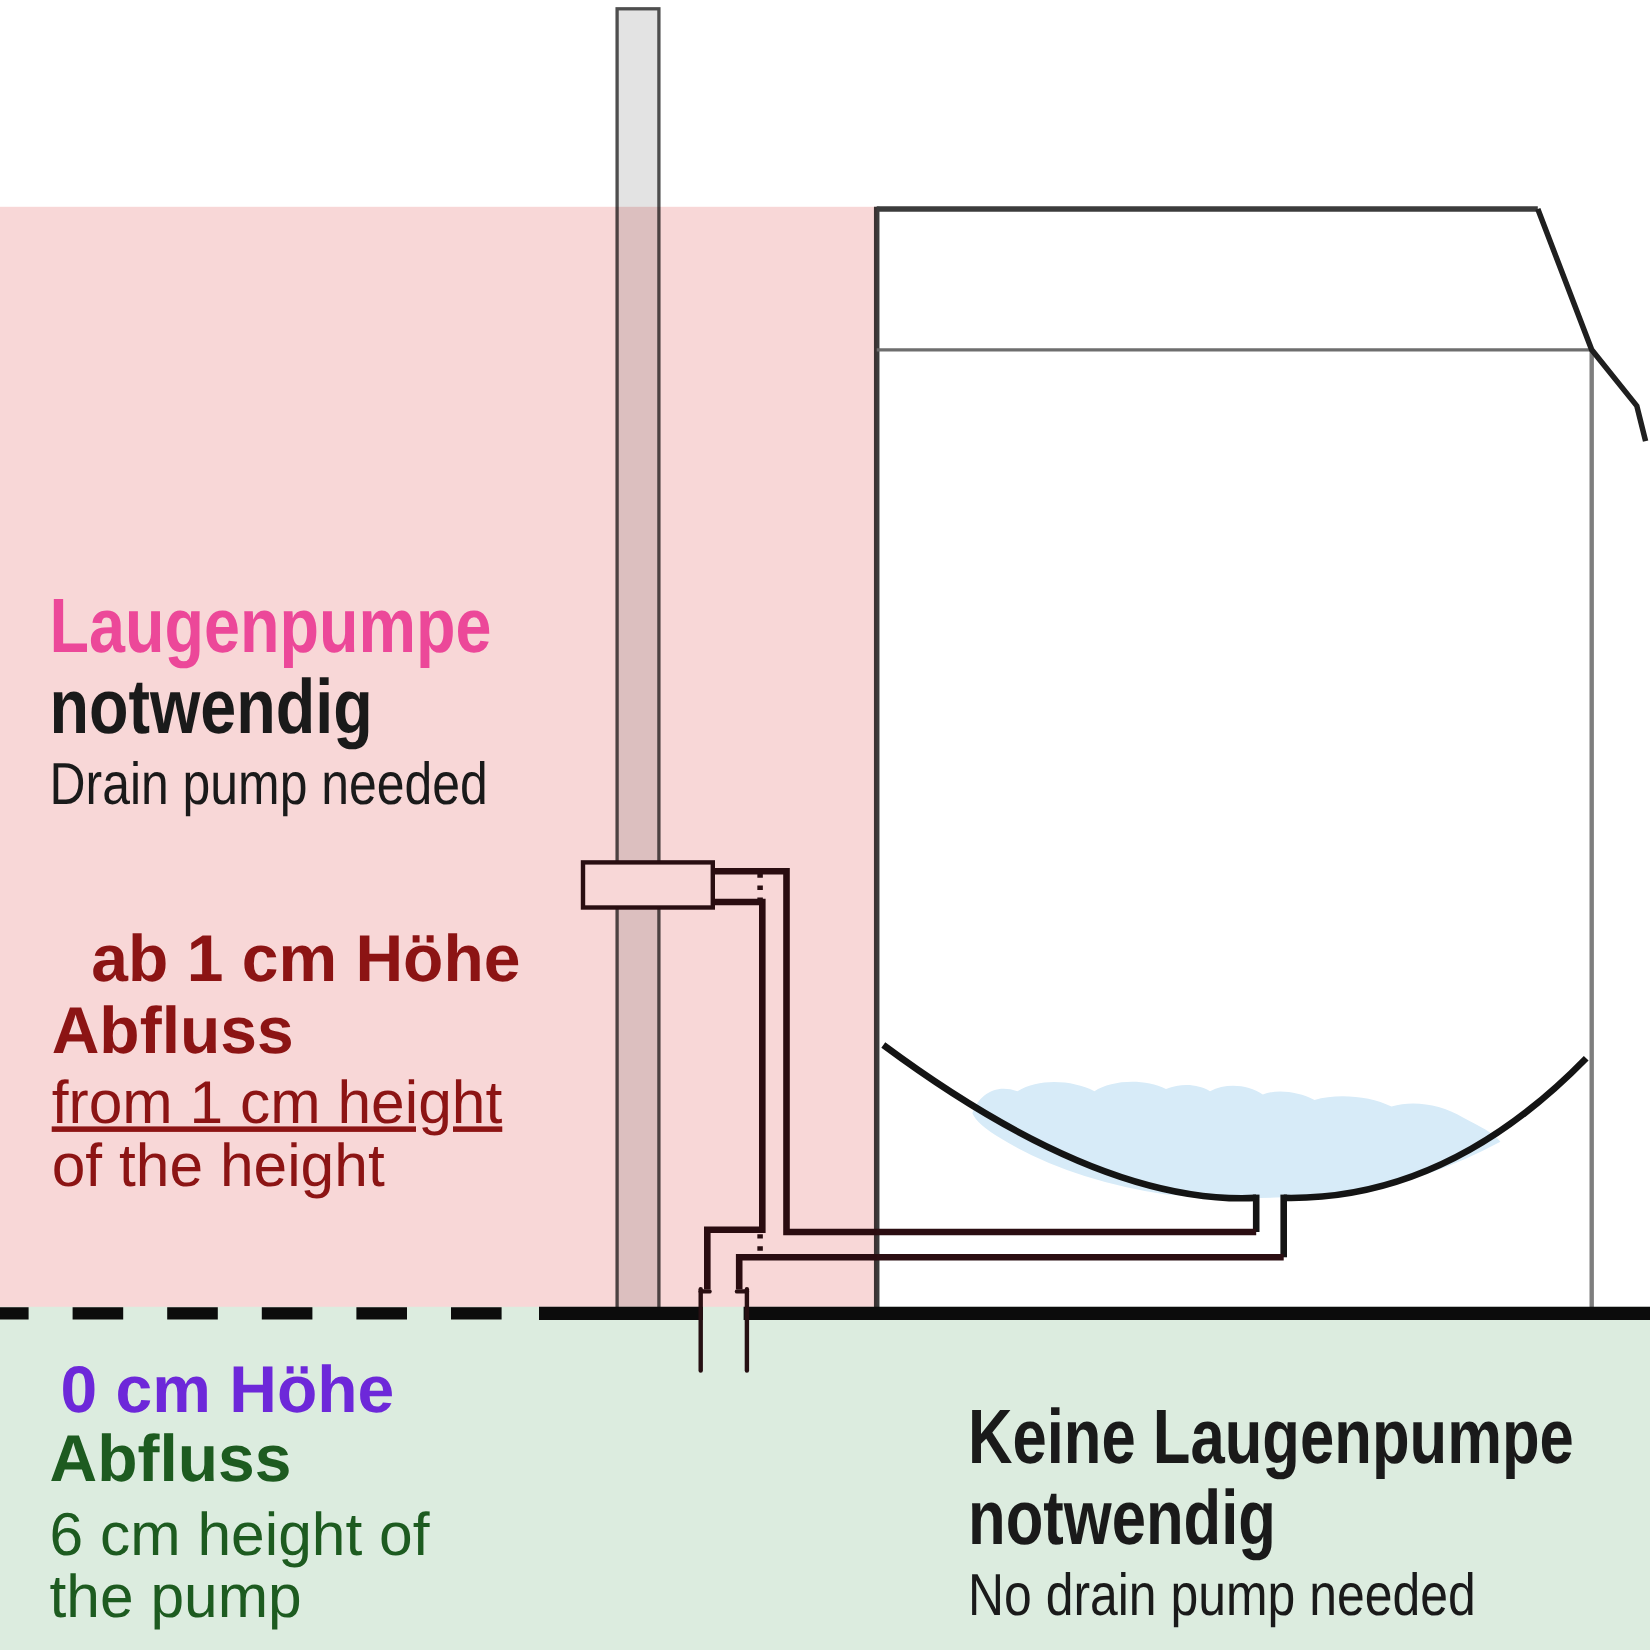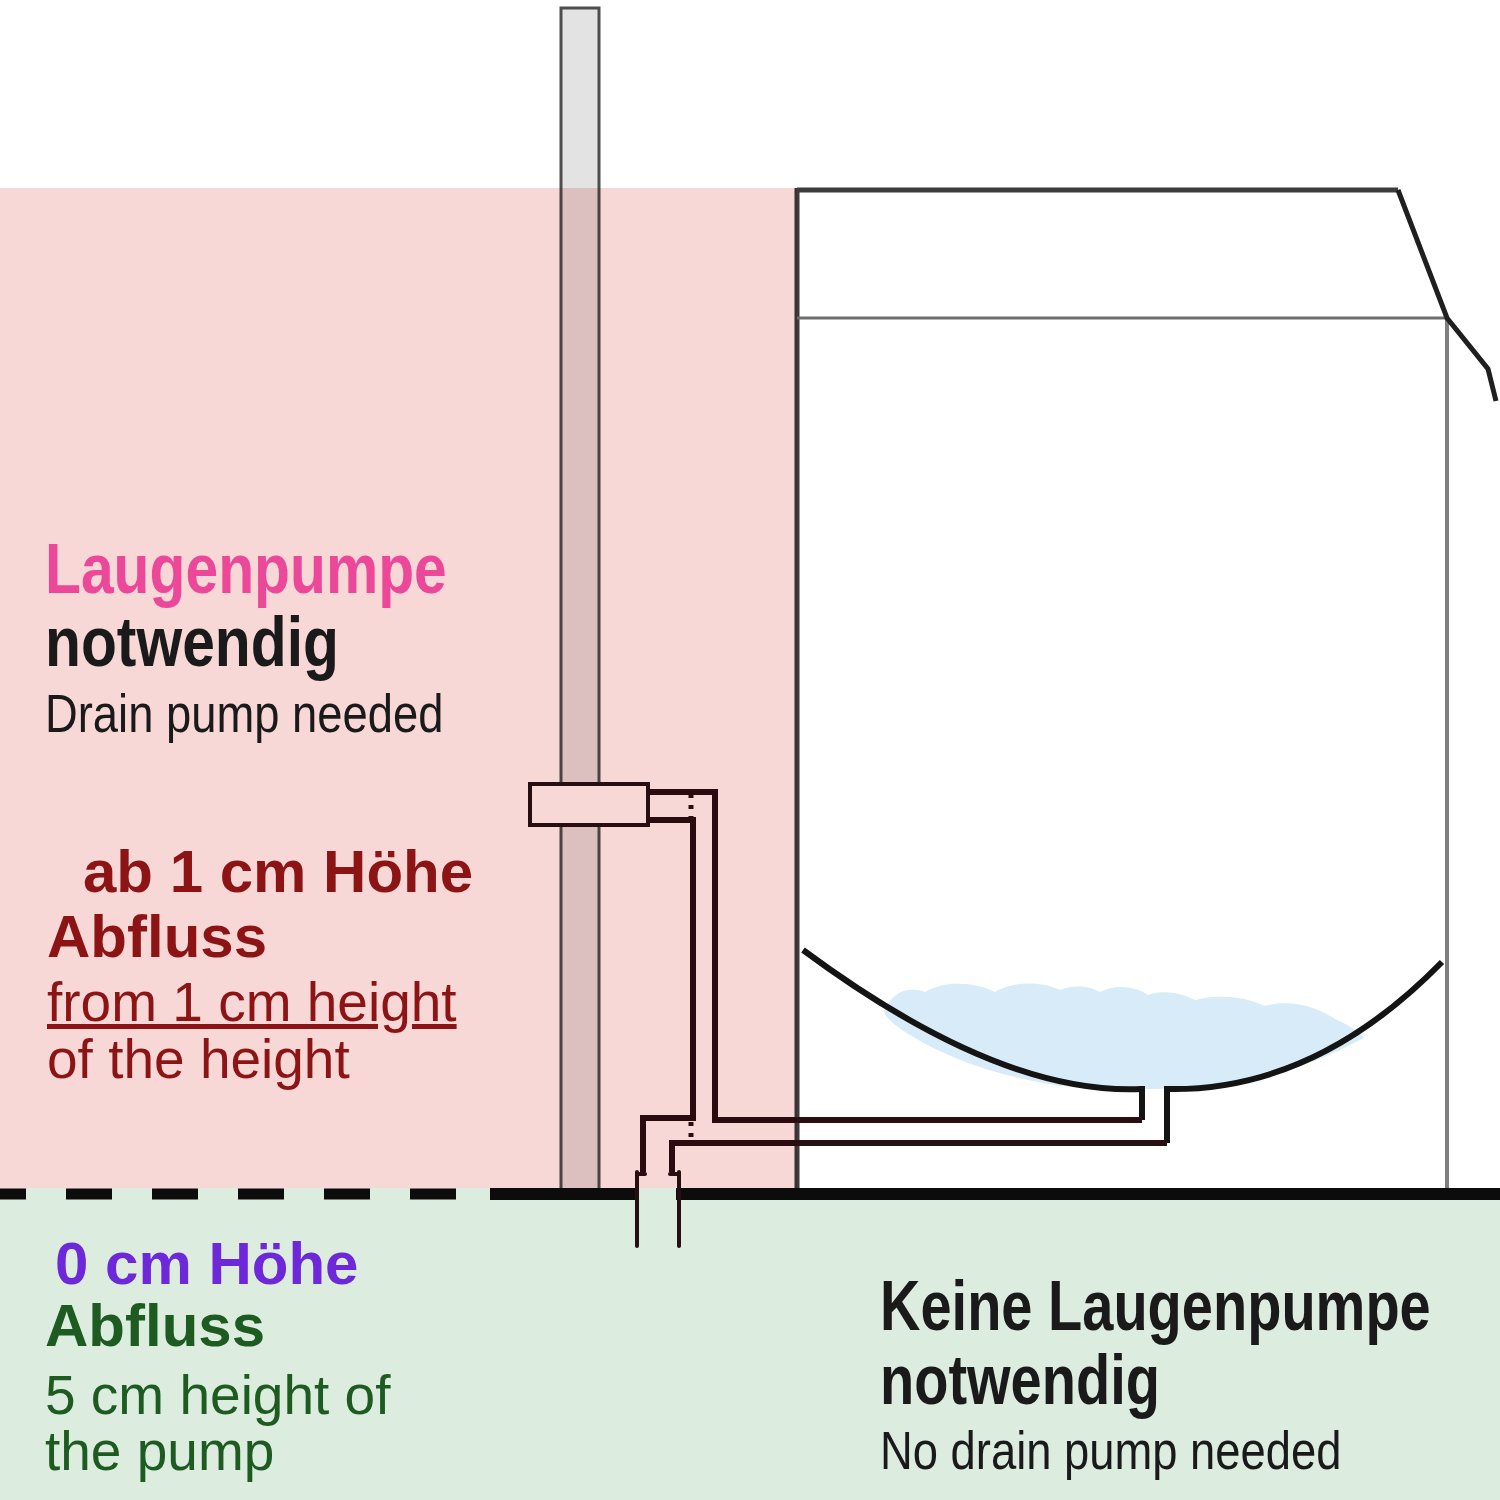--- a/index.html
+++ b/index.html
@@ -86,21 +86,21 @@
   <span class="cond">Drain pump needed</span>
 </div>
 
 <div class="txt accent-head" style="left: 47px; top: 842px; color: rgb(140, 20, 20); margin-left: 36px;">ab 1 cm Höhe</div>
 <div class="txt accent-head" style="left: 47px; top: 907px; color: rgb(140, 20, 20);">Abfluss</div>
 <div class="txt accent-sub" style="left: 47px; top: 975px; color: rgb(140, 20, 20); text-decoration: underline;">from 1 cm height</div>
 <div class="txt accent-sub" style="left: 47px; top: 1032px; color: rgb(140, 20, 20);">of the height</div>
 
 <div class="txt accent-head" style="left: 55px; top: 1234px; color: #6d28d9;">0 cm Höhe</div>
 <div class="txt accent-head" style="left: 45px; top: 1296px; color: rgb(29, 91, 32);">Abfluss</div>
-<div class="txt accent-sub" style="left: 45px; top: 1368px; color: rgb(29, 91, 32);">5 cm height of</div>
+<div class="txt accent-sub" style="left: 45px; top: 1368px; color: rgb(29, 91, 32);">6 cm height of</div>
 <div class="txt accent-sub" style="left: 45px; top: 1424px; color: rgb(29, 91, 32);">the pump</div>
 
 <div class="txt black-head" style="left: 880px; top: 1271px; color: rgb(26, 26, 26);">
   <span class="cond2">Keine Laugenpumpe</span>
 </div>
 <div class="txt black-head" style="left: 880px; top: 1345px; color: rgb(26, 26, 26);">
   <span class="cond2">notwendig</span>
 </div>
 <div class="txt black-sub" style="left: 880px; top: 1423px; color: rgb(26, 26, 26);">
   <span class="cond">No drain pump needed</span>

